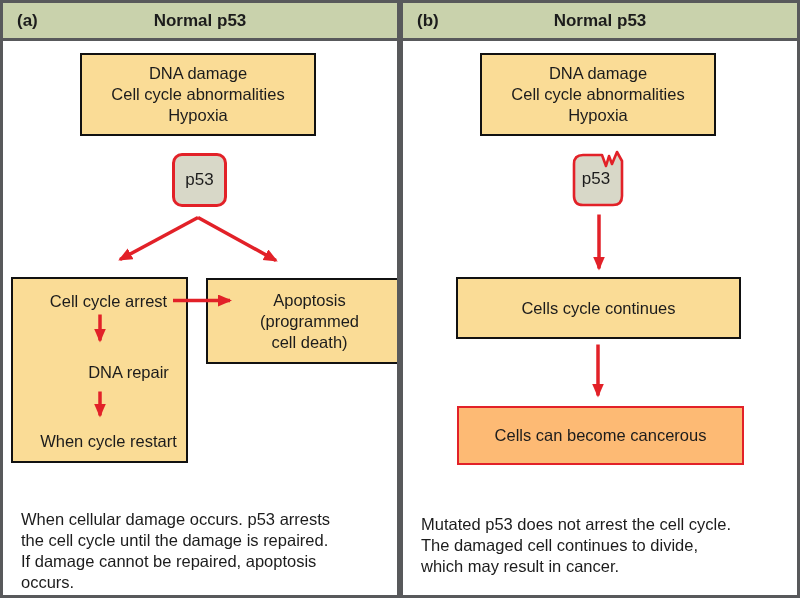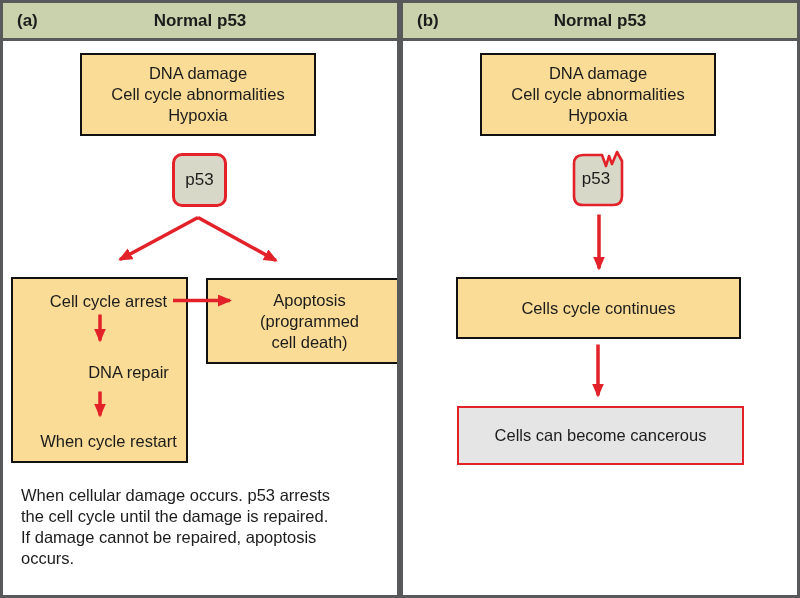--- a/index.html
+++ b/index.html
@@ -104,30 +104,31 @@
   .mutated-p53 svg { position: absolute; left: 0; top: 0; }
   .mutated-p53 .p53-text {
     position: absolute;
     left: 2px; top: 6px; width: 50px; height: 50px;
     display: flex; align-items: center; justify-content: center;
     font-size: 17px;
   }
   .continue-box { left: 53px; top: 236px; width: 285px; height: 62px; }
   .cancer-box {
     left: 54px; top: 365px; width: 287px; height: 59px;
-    background: #e5e5e5;
+    background: #fdba74;
     border: 2px solid var(--arrow-red);
   }
   .caption {
     position: absolute;
     left: 18px;
     width: 376px;
     font-size: 16.5px;
     line-height: 21px;
     white-space: pre-line;
+    margin-top: 24px;
   }
   .caption-a { top: 444px; }
   .caption-b { top: 449px; }
   .overlay {
     position: absolute;
     left: 0; top: 0;
     width: 100%; height: 100%;
     pointer-events: none;
   }
   .overlay line { stroke: var(--arrow-red); stroke-width: 3.5; }
@@ -219,16 +220,19 @@
       <svg class="overlay" viewBox="0 0 394 551">
         <defs>
           <marker id="ah-b" markerUnits="userSpaceOnUse" markerWidth="15" markerHeight="13" refX="12" refY="6" orient="auto">
             <path class="ah" d="M0,0 L14,6 L0,12 Z"></path>
           </marker>
         </defs>
         <line x1="196" y1="172" x2="196" y2="226" marker-end="url(#ah-b)"></line>
         <line x1="195" y1="302" x2="195" y2="353" marker-end="url(#ah-b)"></line>
       </svg>
 
+      <p class="caption caption-b">Mutated p53 does not arrest the cell cycle.
+The damaged cell continues to divide,
+which may result in cancer.</p>
     </div>
   </section>
 
 </div>
 
 </body></html>

